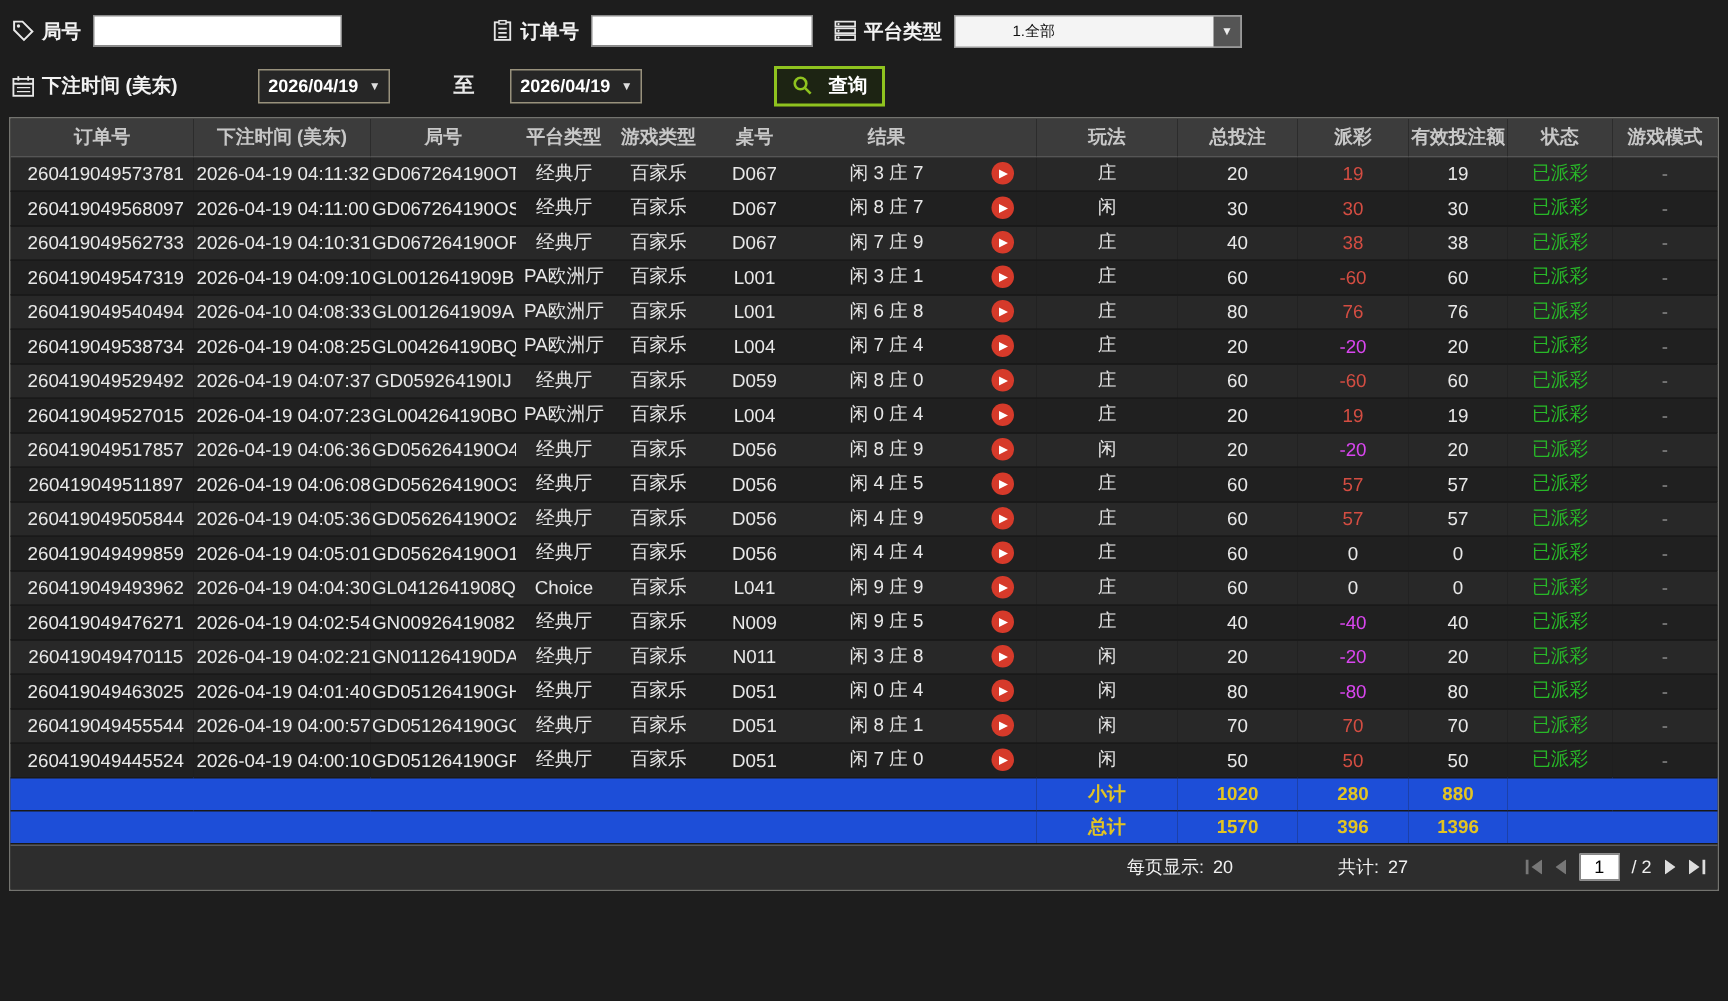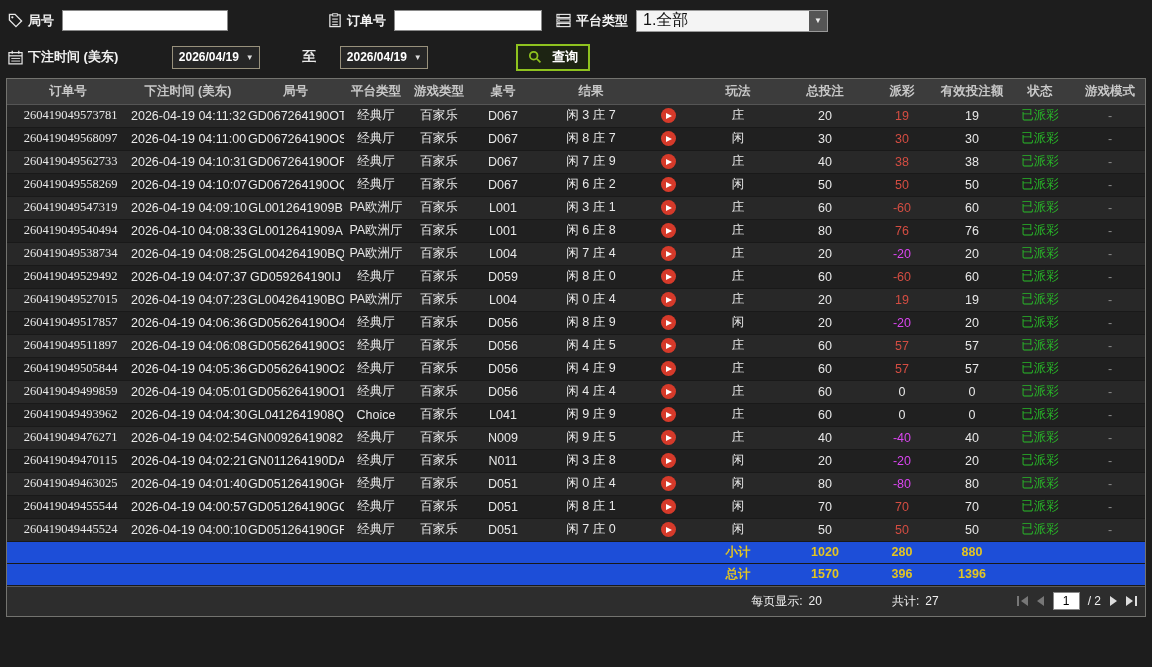--- a/index.html
+++ b/index.html
@@ -15,41 +15,41 @@
   .frow2 { margin-top:7px; height:30px; }
   .grp { display:flex; align-items:center; }
   .ficon { display:inline-flex; margin-right:5px; }
   .flabel { font-size:13px; font-weight:bold; color:#f2f2f2; margin-right:8px; white-space:nowrap; }
   .ftext { height:21px; border:1px solid #8a8a8a; background:#ffffff; color:#111; padding:0 4px; font-size:12px; }
   #game-no-input { width:166px; }
   #order-no-input { width:148px; }
   .grp-order { margin-left:100px; }
   .grp-platform { margin-left:14px; }
   .platform-select { display:flex; align-items:center; width:192px; height:22px; background:#f4f4f4; border:1px solid #999; cursor:pointer; }
-  .platform-select .val { flex:1; color:#111; font-size:16px; padding-left:6px; text-align:left; }
+  .platform-select .val { flex:1; color:#111; font-size:10px; padding-left:6px; text-align:left;margin-left:32px; }
   .platform-select .arrow { width:18px; height:100%; background:#555; display:flex; align-items:center; justify-content:center; color:#eee; font-size:8px; }
   .datebox { display:flex; align-items:center; justify-content:center; gap:7px; width:88px; height:23px;
              background:#262626; border:1px solid #98917c; color:#fff; font-weight:bold; font-size:12px; cursor:pointer; }
   .datebox .caret { font-size:8px; color:#ddd; }
   .db-from { margin-left:46px; }
   .to-label { font-size:14px; font-weight:bold; margin-left:42px; }
   .db-to { margin-left:24px; }
   .search-btn { display:flex; align-items:center; gap:5px; height:27px; padding:0 10px; margin-left:88px;
                 background:#1d2413; border:2px solid #8fc31f; color:#fff; font-weight:bold; font-size:13px;
                 cursor:pointer; font-family:inherit; }
   
   .table-wrap { margin:4px 6px 0; border:1px solid #73736f; }
   table { width:100%; border-collapse:collapse; table-layout:fixed; }
   thead th { background:#3c3c3c; color:#c8c8c8; font-size:12.5px; font-weight:bold; height:25px;
              border-bottom:1px solid #555; white-space:nowrap; overflow:hidden; }
   tbody#rows td { height:23px; font-size:12.5px; text-align:center; border-bottom:1px solid #191919;
              white-space:nowrap; overflow:hidden; }
   tbody#rows tr:nth-child(odd) { background:#282828; }
   tbody#rows tr:nth-child(even){ background:#202020; }
-  .col-order_no { text-align:center; padding-left:6px;font-family:Liberation Serif, serif; }
+  .col-order_no { text-align:center; padding-left:6px; }
   .col-bet_time { text-align:left !important; padding-left:2px; }
   .playbtn { display:inline-flex; align-items:center; justify-content:center; width:15px; height:15px;
              border-radius:50%; background:#d63a2a; cursor:pointer; vertical-align:middle; }
   .playbtn i { display:block; width:0; height:0; border-style:solid; border-width:3.5px 0 3.5px 6px;
              border-color:transparent transparent transparent #fff; margin-left:1px; }
   .pay-red   { color:#d44d42; }
   .pay-green { color:#d946ef; }
   .pay-white { color:#e8e8e8; }
   .status-ok { color:#28b828; }
   .dim { color:#8a8a8a; }
@@ -233,38 +233,20 @@
               <i></i>
             </span></td>
           <td class="col-play">庄</td>
           <td class="col-total_bet">40</td>
           <td class="col-payout pay-red">38</td>
           <td class="col-valid_bet">38</td>
           <td class="col-status status-ok">已派彩</td>
           <td class="col-mode dim">-</td>
         </tr>
         <tr>
-          <td class="col-order_no">260419049558269</td>
-          <td class="col-bet_time">2026-04-19 04:10:07</td>
-          <td class="col-game_no">GD067264190OQ</td>
-          <td class="col-platform">经典厅</td>
-          <td class="col-game_type">百家乐</td>
-          <td class="col-table_no">D067</td>
-          <td class="col-result">闲 6 庄 2</td>
-          <td class="col-play_btn"><span class="playbtn">
-              <i></i>
-            </span></td>
-          <td class="col-play">闲</td>
-          <td class="col-total_bet">50</td>
-          <td class="col-payout pay-red">50</td>
-          <td class="col-valid_bet">50</td>
-          <td class="col-status status-ok">已派彩</td>
-          <td class="col-mode dim">-</td>
-        </tr>
-        <tr>
           <td class="col-order_no">260419049547319</td>
           <td class="col-bet_time">2026-04-19 04:09:10</td>
           <td class="col-game_no">GL0012641909B</td>
           <td class="col-platform">PA欧洲厅</td>
           <td class="col-game_type">百家乐</td>
           <td class="col-table_no">L001</td>
           <td class="col-result">闲 3 庄 1</td>
           <td class="col-play_btn"><span class="playbtn">
               <i></i>
             </span></td>

